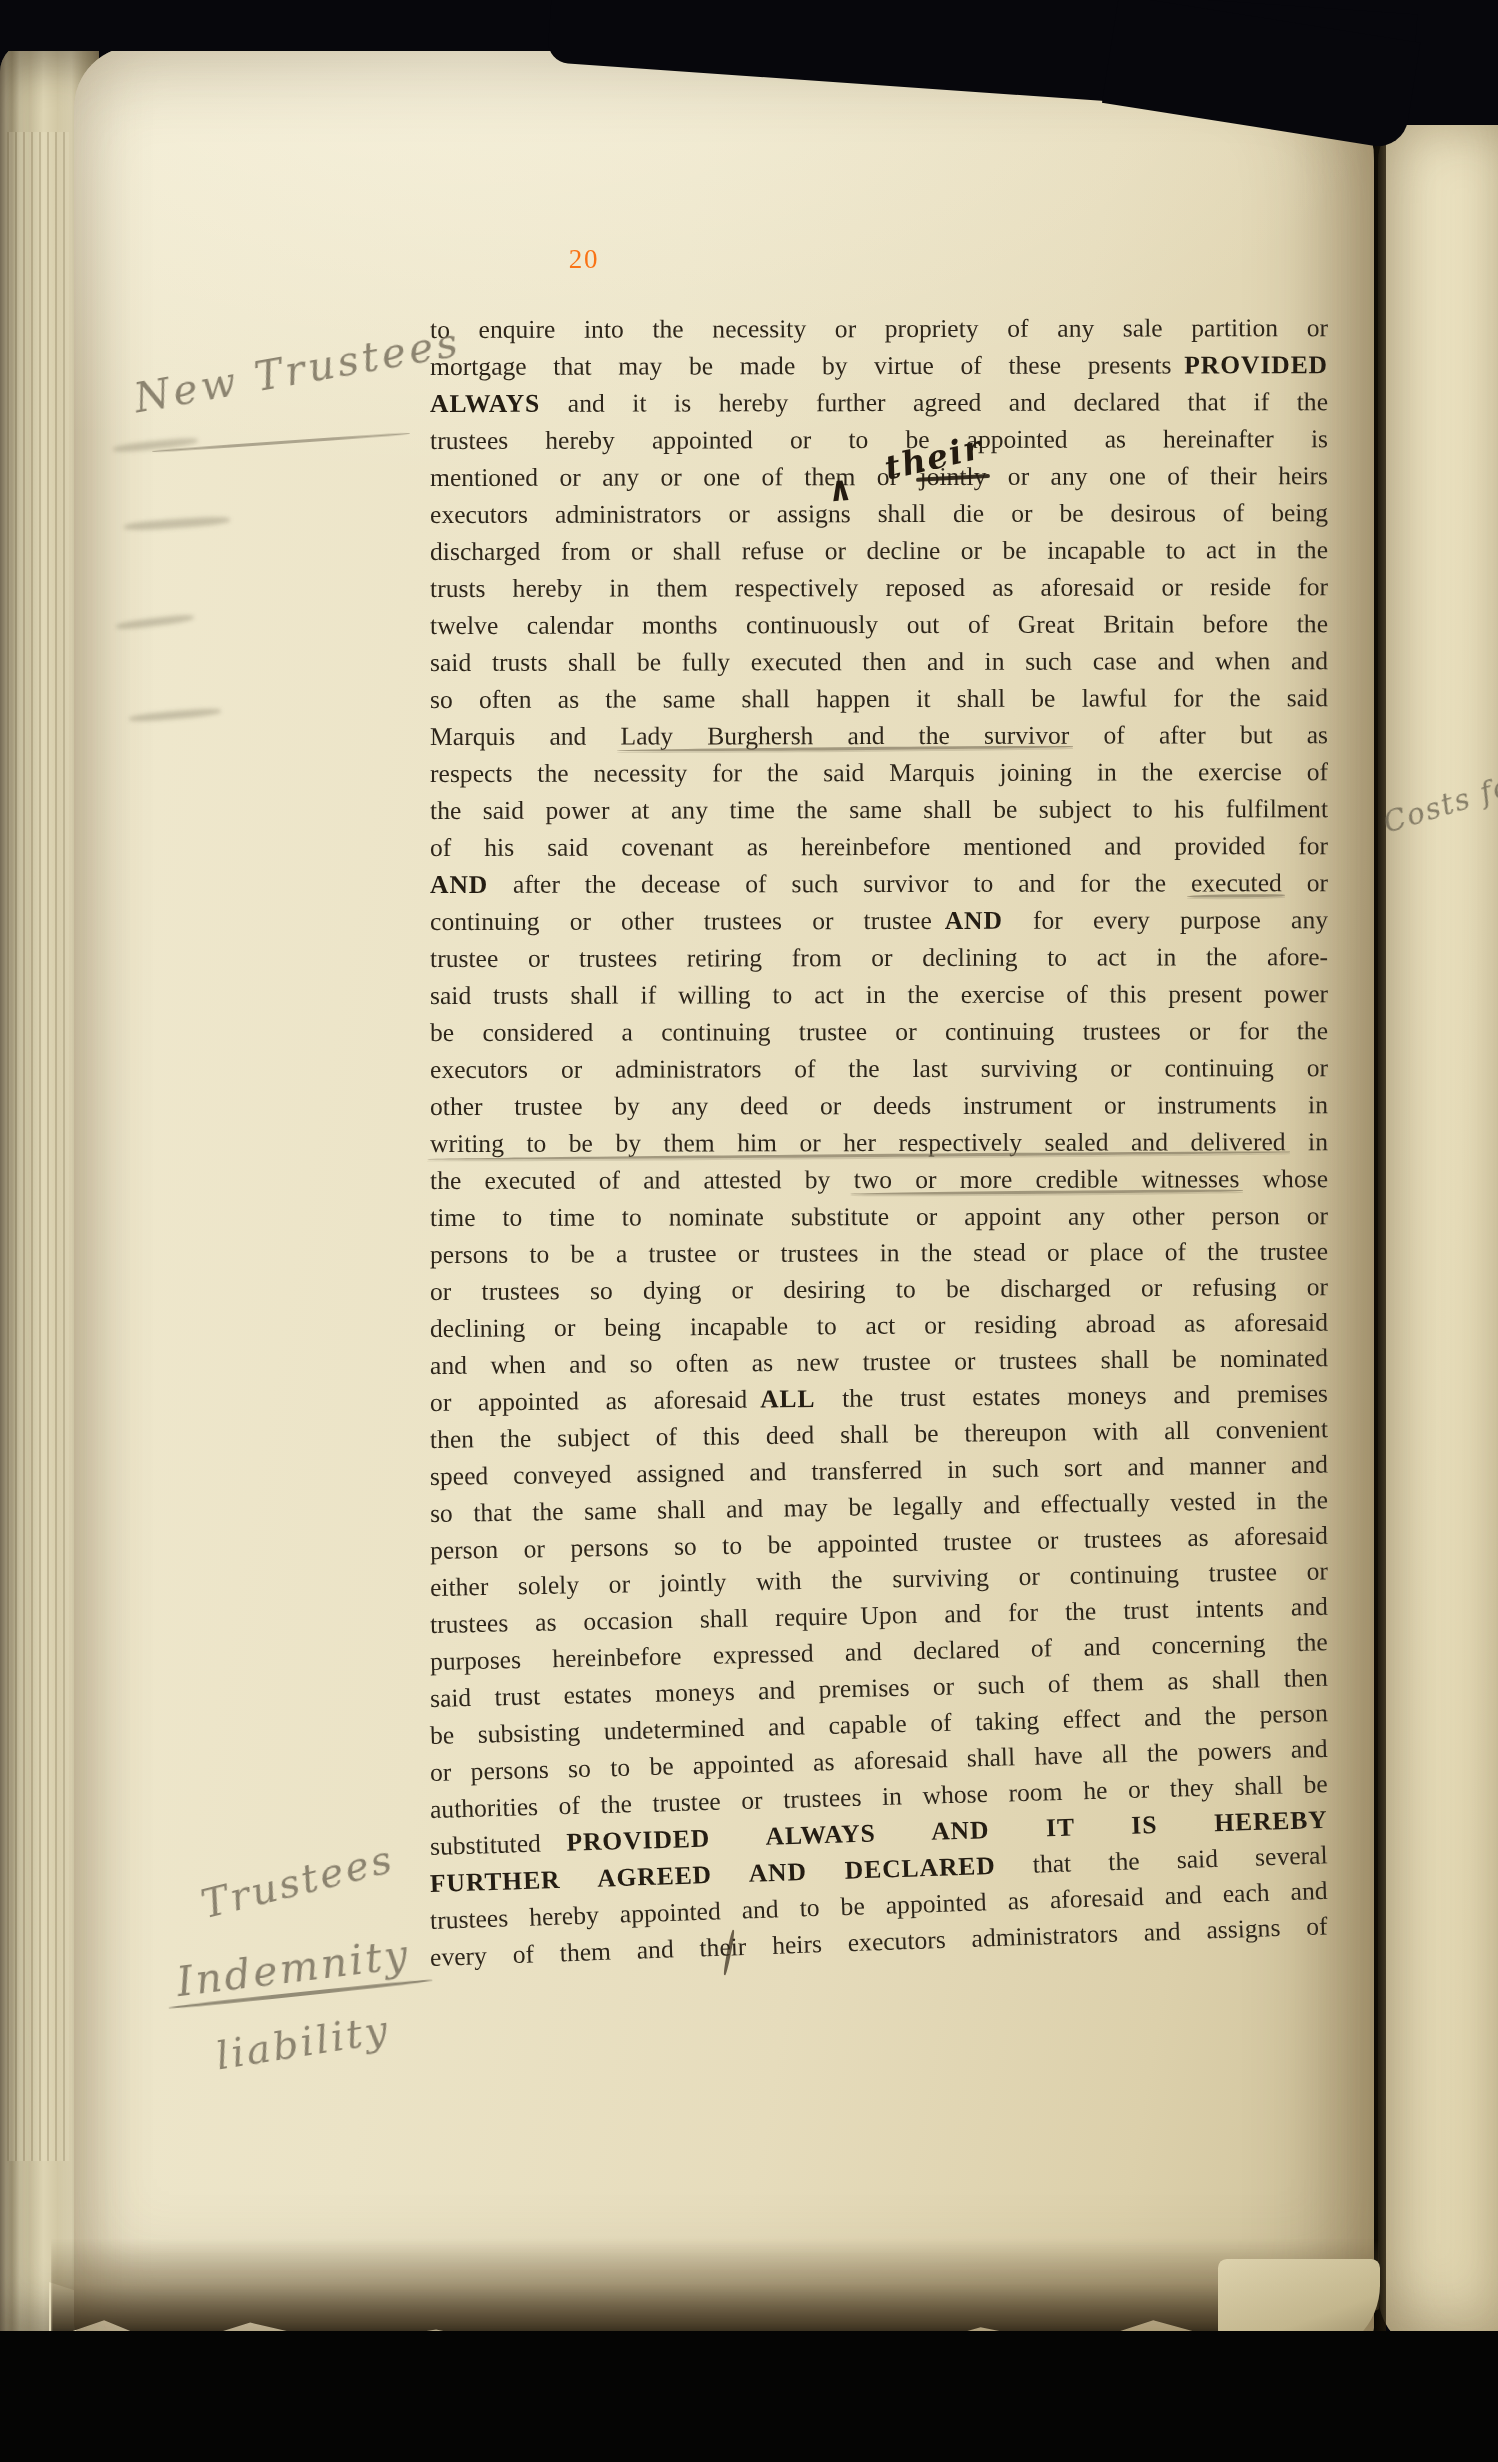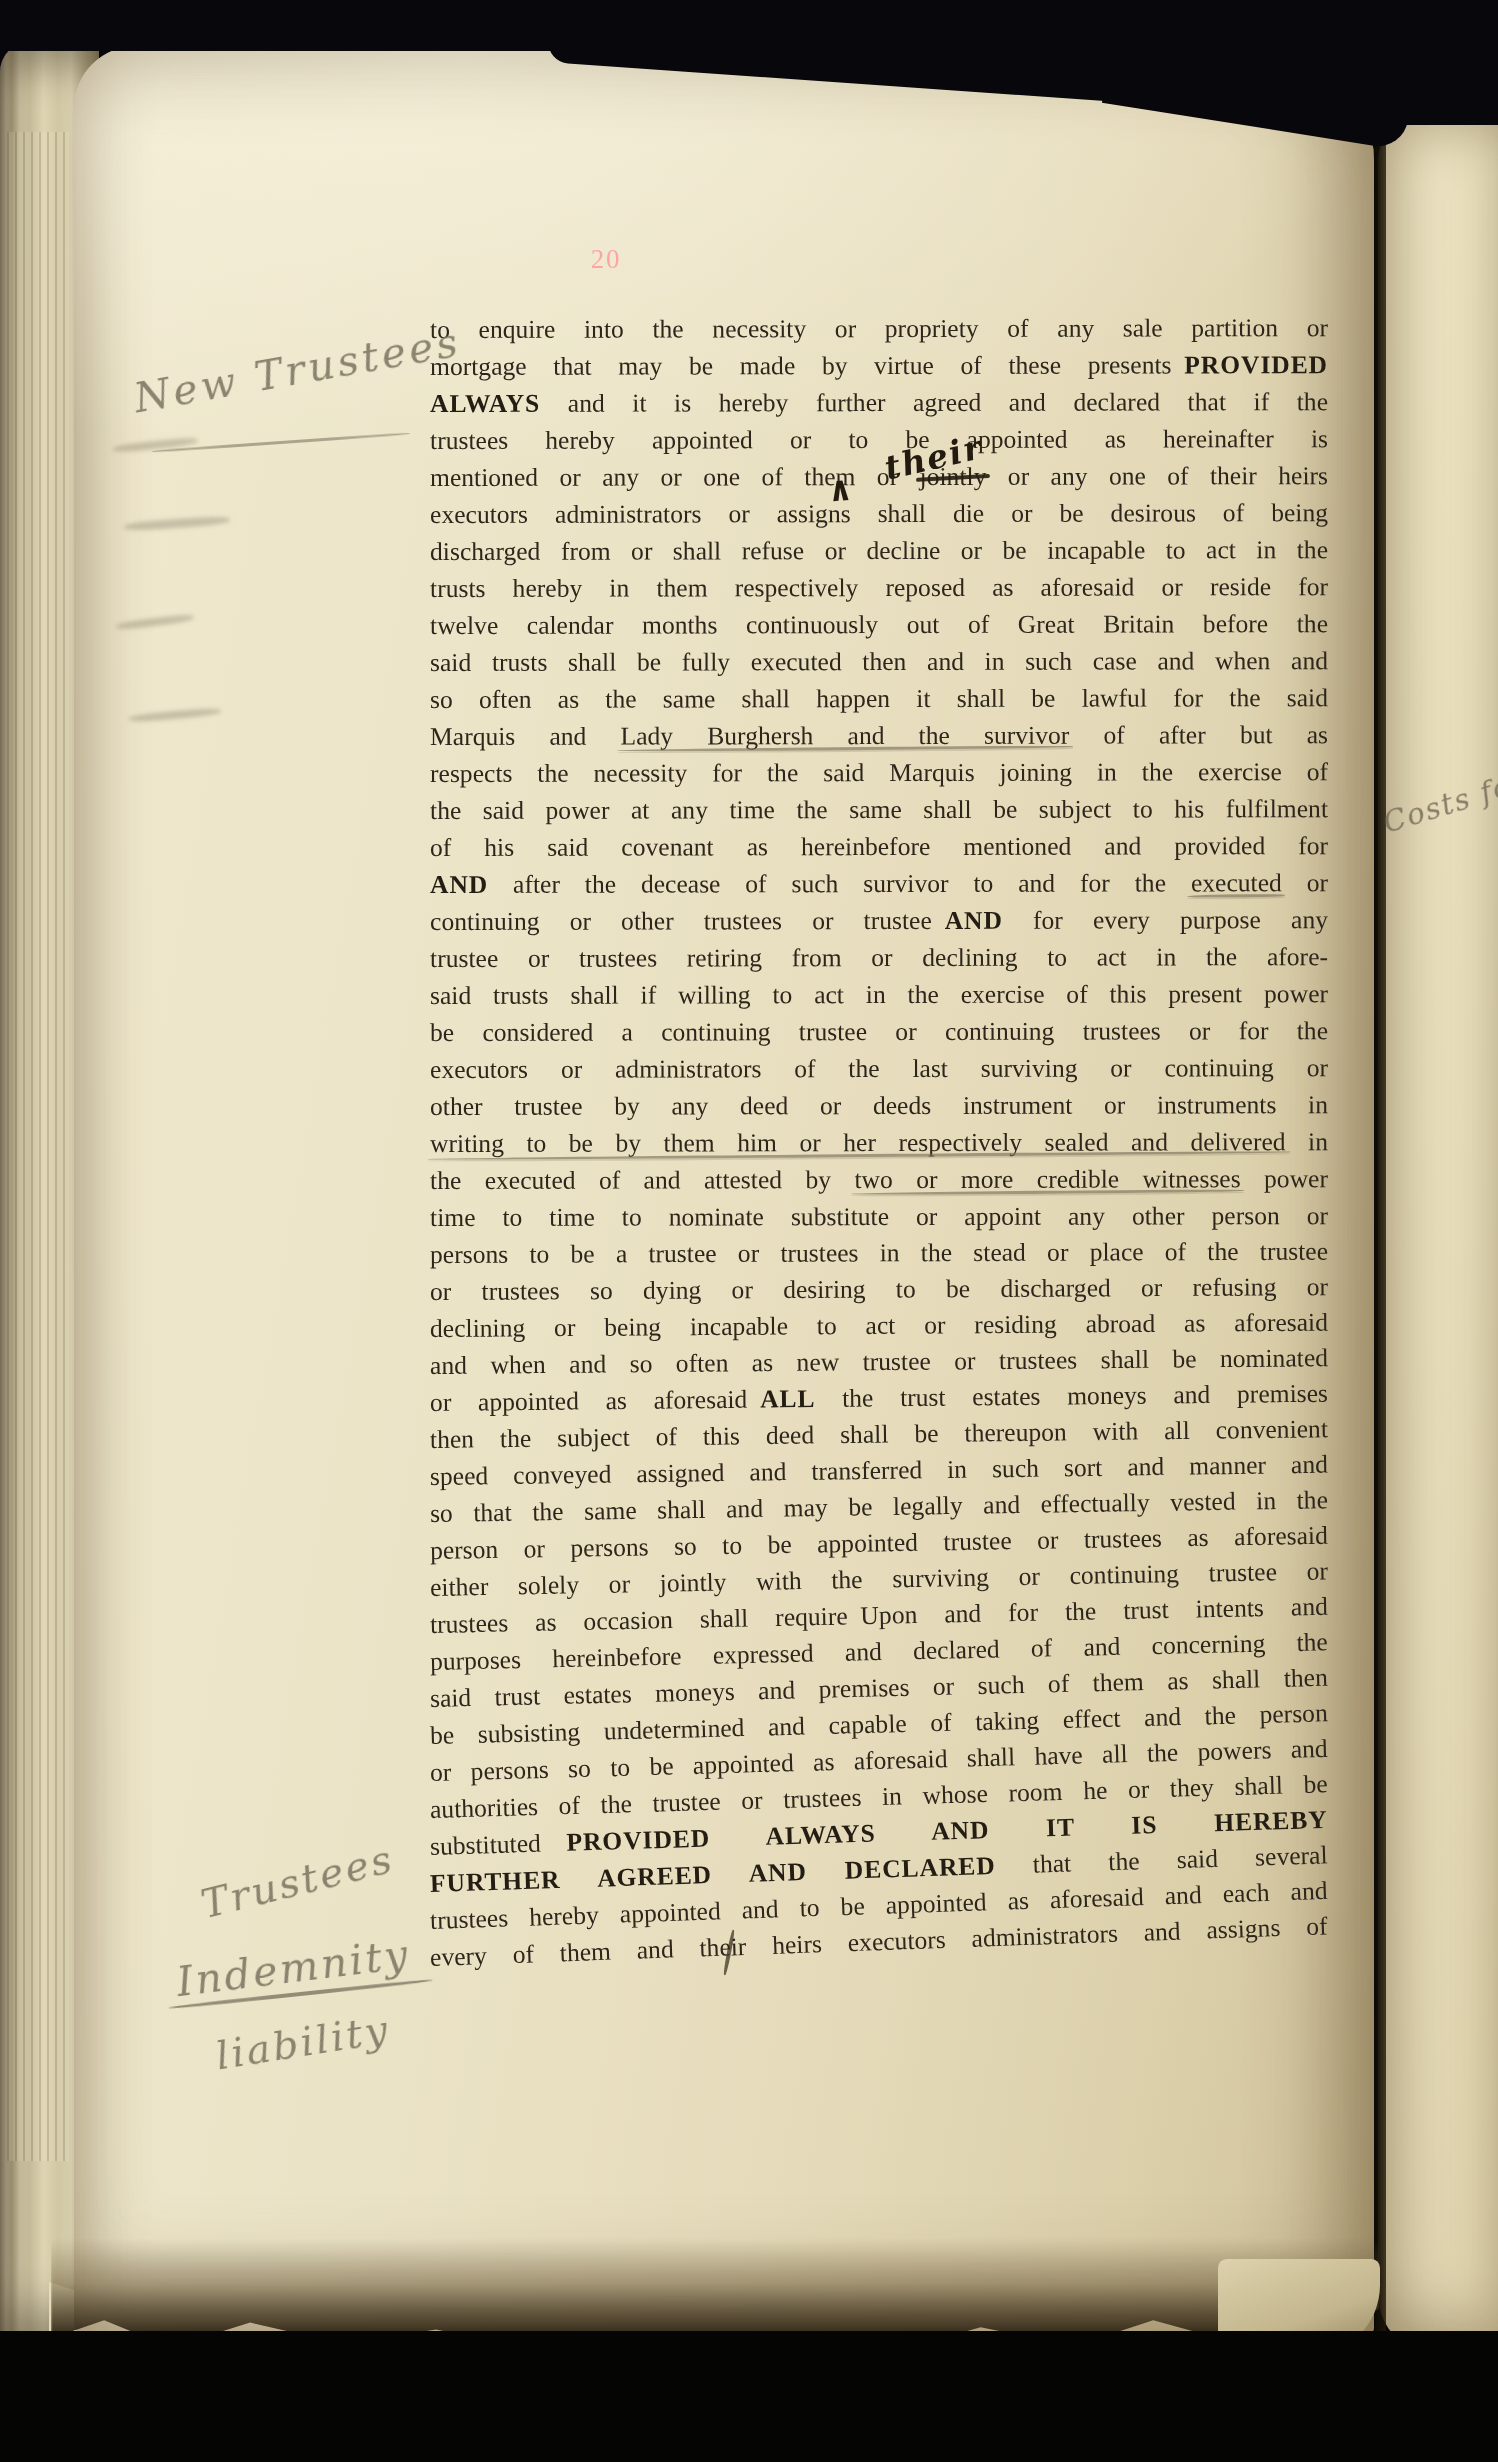--- a/index.html
+++ b/index.html
@@ -42,22 +42,22 @@
   .torn-edge{position:absolute;left:51px;top:2239px;width:1328px;height:113px;
     background:linear-gradient(180deg,rgba(120,100,65,0) 0%,rgba(105,88,56,.45) 40%,rgba(60,48,28,.85) 74%,#14100a 96%);
     clip-path:polygon(0 0,100% 0,100% 62%,97% 78%,93% 64%,88% 88%,83% 72%,77% 95%,70% 78%,64% 98%,57% 82%,
       50% 100%,43% 84%,36% 97%,29% 80%,22% 93%,15% 74%,9% 96%,4% 72%,0 88%);
     filter:blur(1.1px);}
   .corner-curl{position:absolute;left:1218px;top:2259px;width:162px;height:97px;
     background:linear-gradient(160deg,#ddd2ad,#c3b68d 60%,#8f815e);
     border-radius:8.8px 8.8px 71px 26.5px;filter:blur(0.5px);}
 
   
-  .pageno{position:absolute;left:500px;top:244px;width:212px;text-align:center;
-    font-size:27px;color:#fca5a5;letter-spacing:1.8px;}
+  .pageno{position:absolute;left:478px;top:244px;width:212px;text-align:center;
+    font-size:27px;color:#f97316;letter-spacing:1.8px;}
   .text-block{position:absolute;left:430px;top:311px;width:898px;color:#2e261b;}
   .tline{height:37px;line-height:37px;font-size:25.6px;white-space:nowrap;
     text-align:justify;text-align-last:justify;word-spacing:1.8px;transform-origin:0 50%;
     display:flex;justify-content:space-between;}
   .tline{display:block;} 
   .tline span{position:relative;}
   .tline .b{font-weight:700;color:#241d13;letter-spacing:0.9px;}
   .tline .u::after{content:'';position:absolute;left:-3.5px;right:-3.5px;bottom:0px;height:2.6px;
     background:rgba(118,108,86,.62);border-radius:60% 40% 50% 50%;transform:rotate(-.35deg);
     box-shadow:0 1.8px 0 rgba(118,108,86,.22);}
@@ -137,21 +137,21 @@
       <div class="tline" style="transform: rotate(-0.12deg);"><span>the said power at any time the same shall be subject to his fulfilment</span></div>
       <div class="tline" style="transform: rotate(-0.12deg);"><span>of his said covenant as hereinbefore mentioned and provided for</span></div>
       <div class="tline" style="transform: rotate(-0.12deg);"><span class="b">AND</span><span> after the decease of such survivor to and for the </span><span class="u">executed</span><span> or</span></div>
       <div class="tline" style="transform: rotate(-0.12deg);"><span>continuing or other trustees or trustee </span><span class="b">AND</span><span> for every purpose any</span></div>
       <div class="tline" style="transform: rotate(-0.12deg);"><span>trustee or trustees retiring from or declining to act in the afore-</span></div>
       <div class="tline" style="transform: rotate(-0.12deg);"><span>said trusts shall if willing to act in the exercise of this present power</span></div>
       <div class="tline" style="transform: rotate(-0.12deg);"><span>be considered a continuing trustee or continuing trustees or for the</span></div>
       <div class="tline" style="transform: rotate(-0.12deg);"><span>executors or administrators of the last surviving or continuing or</span></div>
       <div class="tline" style="transform: rotate(-0.12deg);"><span>other trustee by any deed or deeds instrument or instruments in</span></div>
       <div class="tline" style="transform: rotate(-0.12deg);"><span class="u">writing to be by them him or her respectively sealed and delivered</span><span> in</span></div>
-      <div class="tline" style="transform: rotate(-0.12deg);"><span>the executed of and attested by </span><span class="u">two or more credible witnesses</span><span> power</span></div>
+      <div class="tline" style="transform: rotate(-0.12deg);"><span>the executed of and attested by </span><span class="u">two or more credible witnesses</span><span> whose</span></div>
       <div class="tline" style="transform: rotate(-0.12deg);"><span>time to time to nominate substitute or appoint any other person or</span></div>
       <div class="tline" style="transform: rotate(-0.215deg);"><span>persons to be a trustee or trustees in the stead or place of the trustee</span></div>
       <div class="tline" style="transform: rotate(-0.31deg);"><span>or trustees so dying or desiring to be discharged or refusing or</span></div>
       <div class="tline" style="transform: rotate(-0.405deg);"><span>declining or being incapable to act or residing abroad as aforesaid</span></div>
       <div class="tline" style="transform: rotate(-0.5deg);"><span>and when and so often as new trustee or trustees shall be nominated</span></div>
       <div class="tline" style="transform: rotate(-0.595deg);"><span>or appointed as aforesaid </span><span class="b">ALL</span><span> the trust estates moneys and premises</span></div>
       <div class="tline" style="transform: rotate(-0.69deg);"><span>then the subject of this deed shall be thereupon with all convenient</span></div>
       <div class="tline" style="transform: rotate(-0.785deg);"><span>speed conveyed assigned and transferred in such sort and manner and</span></div>
       <div class="tline" style="transform: rotate(-0.88deg);"><span>so that the same shall and may be legally and effectually vested in the</span></div>
       <div class="tline" style="transform: rotate(-0.975deg);"><span>person or persons so to be appointed trustee or trustees as aforesaid</span></div>

